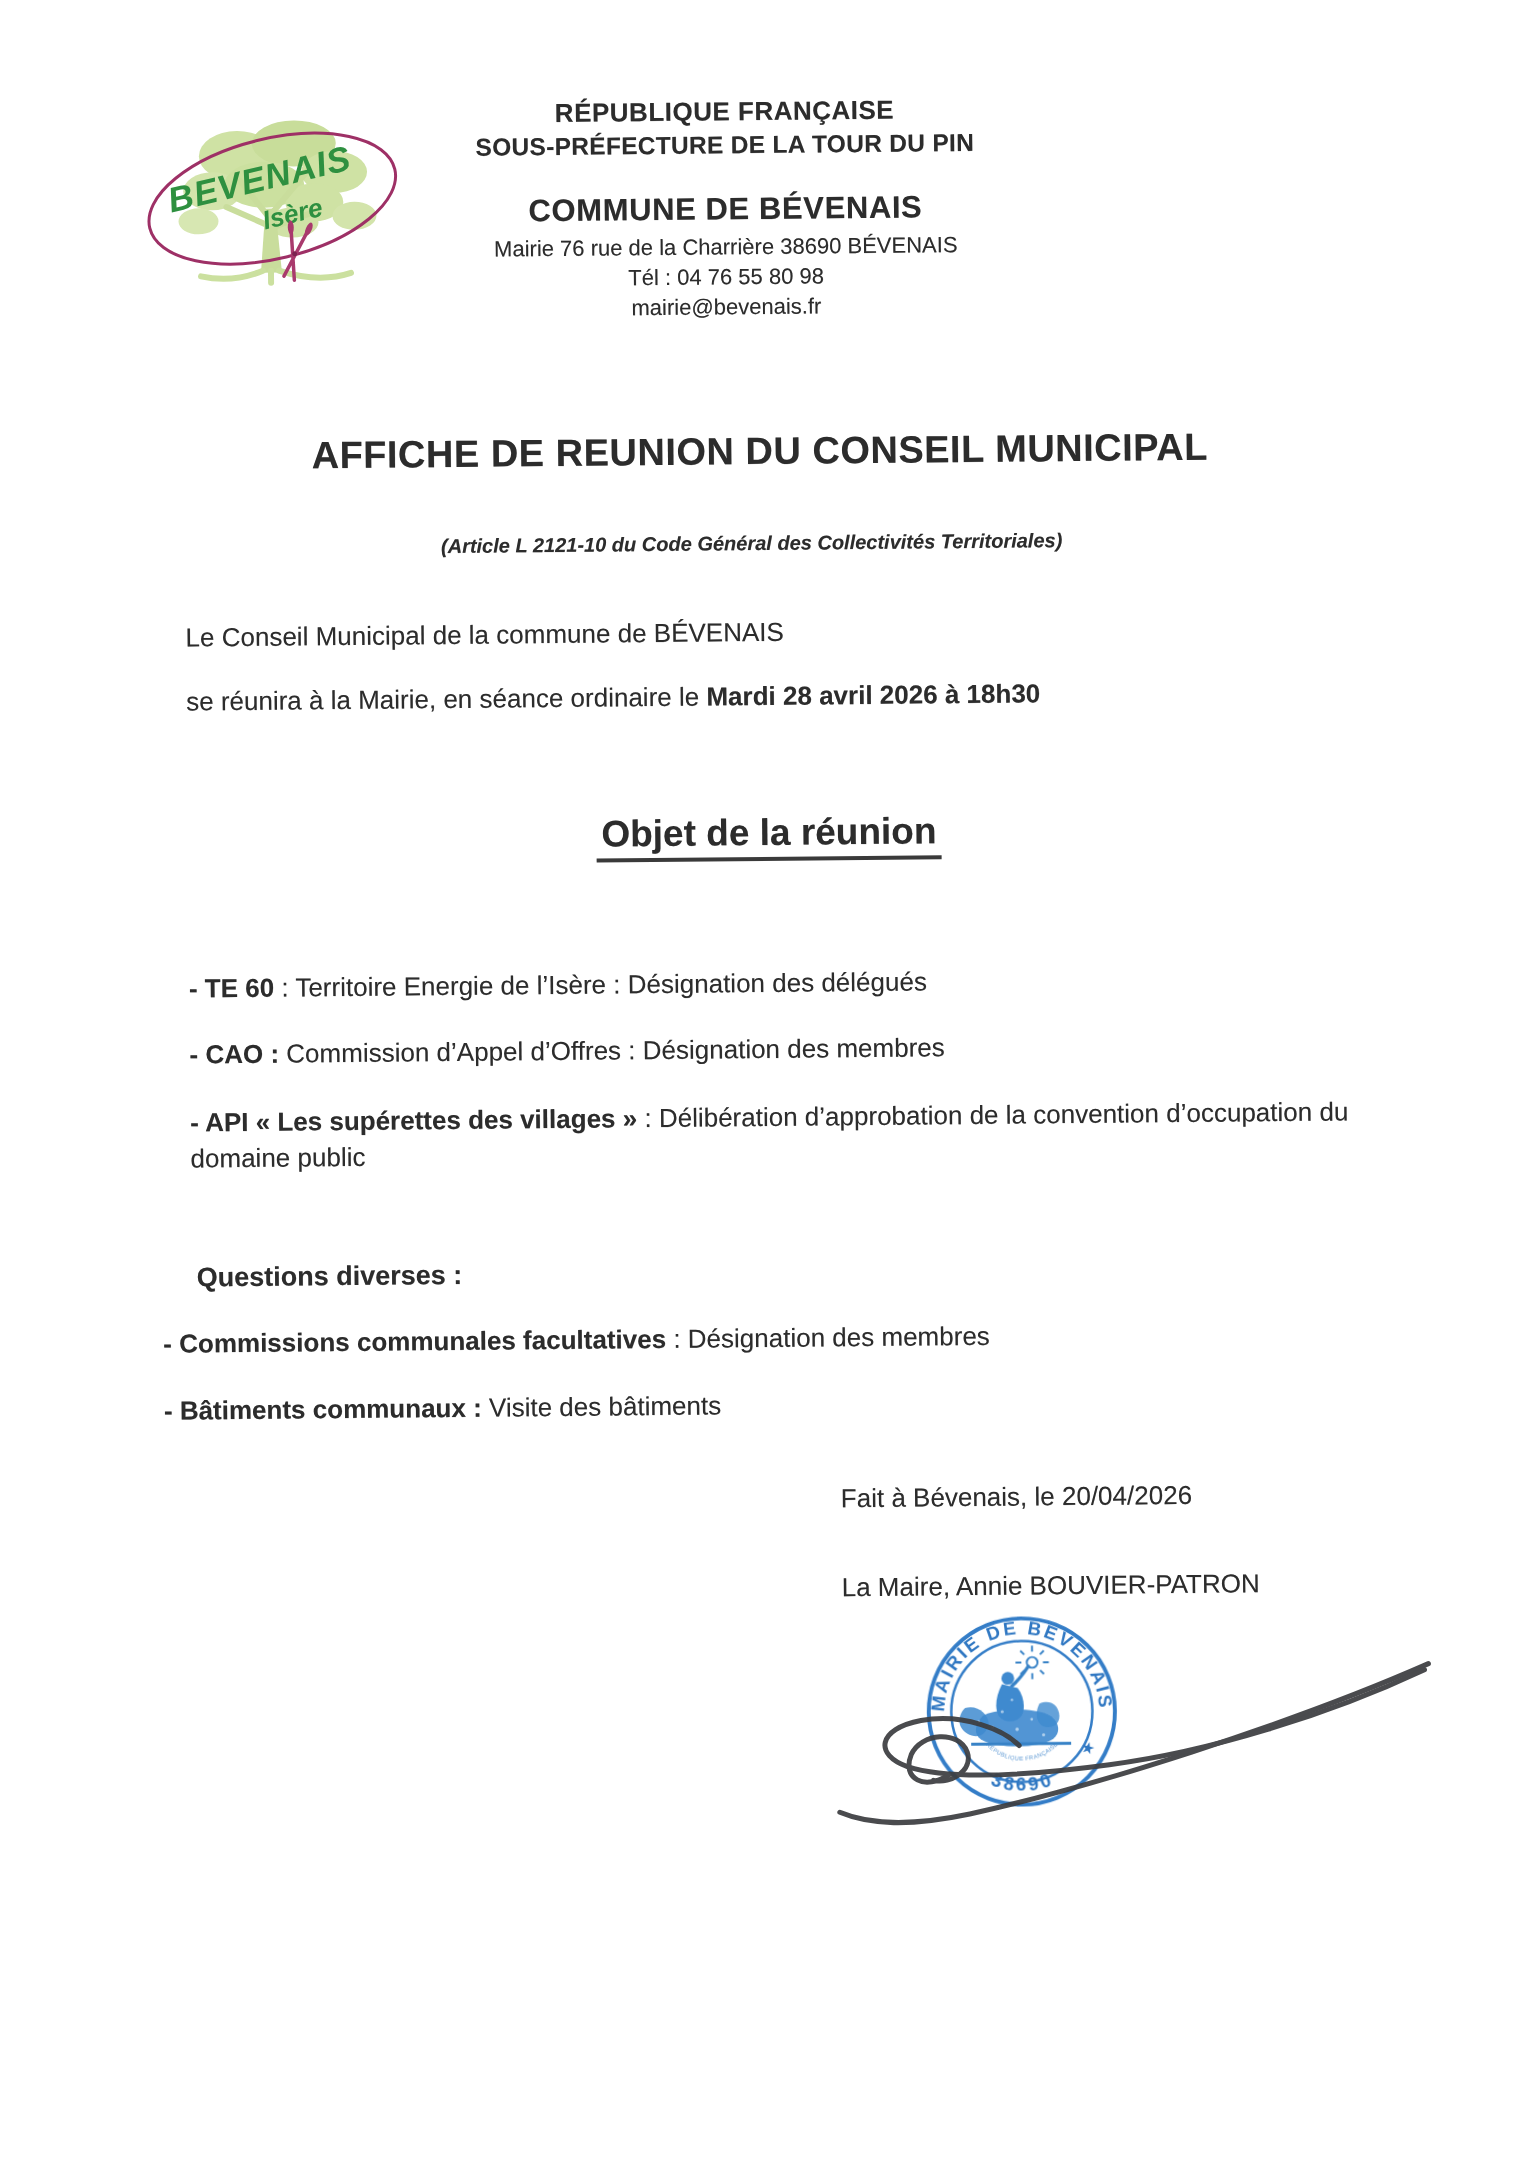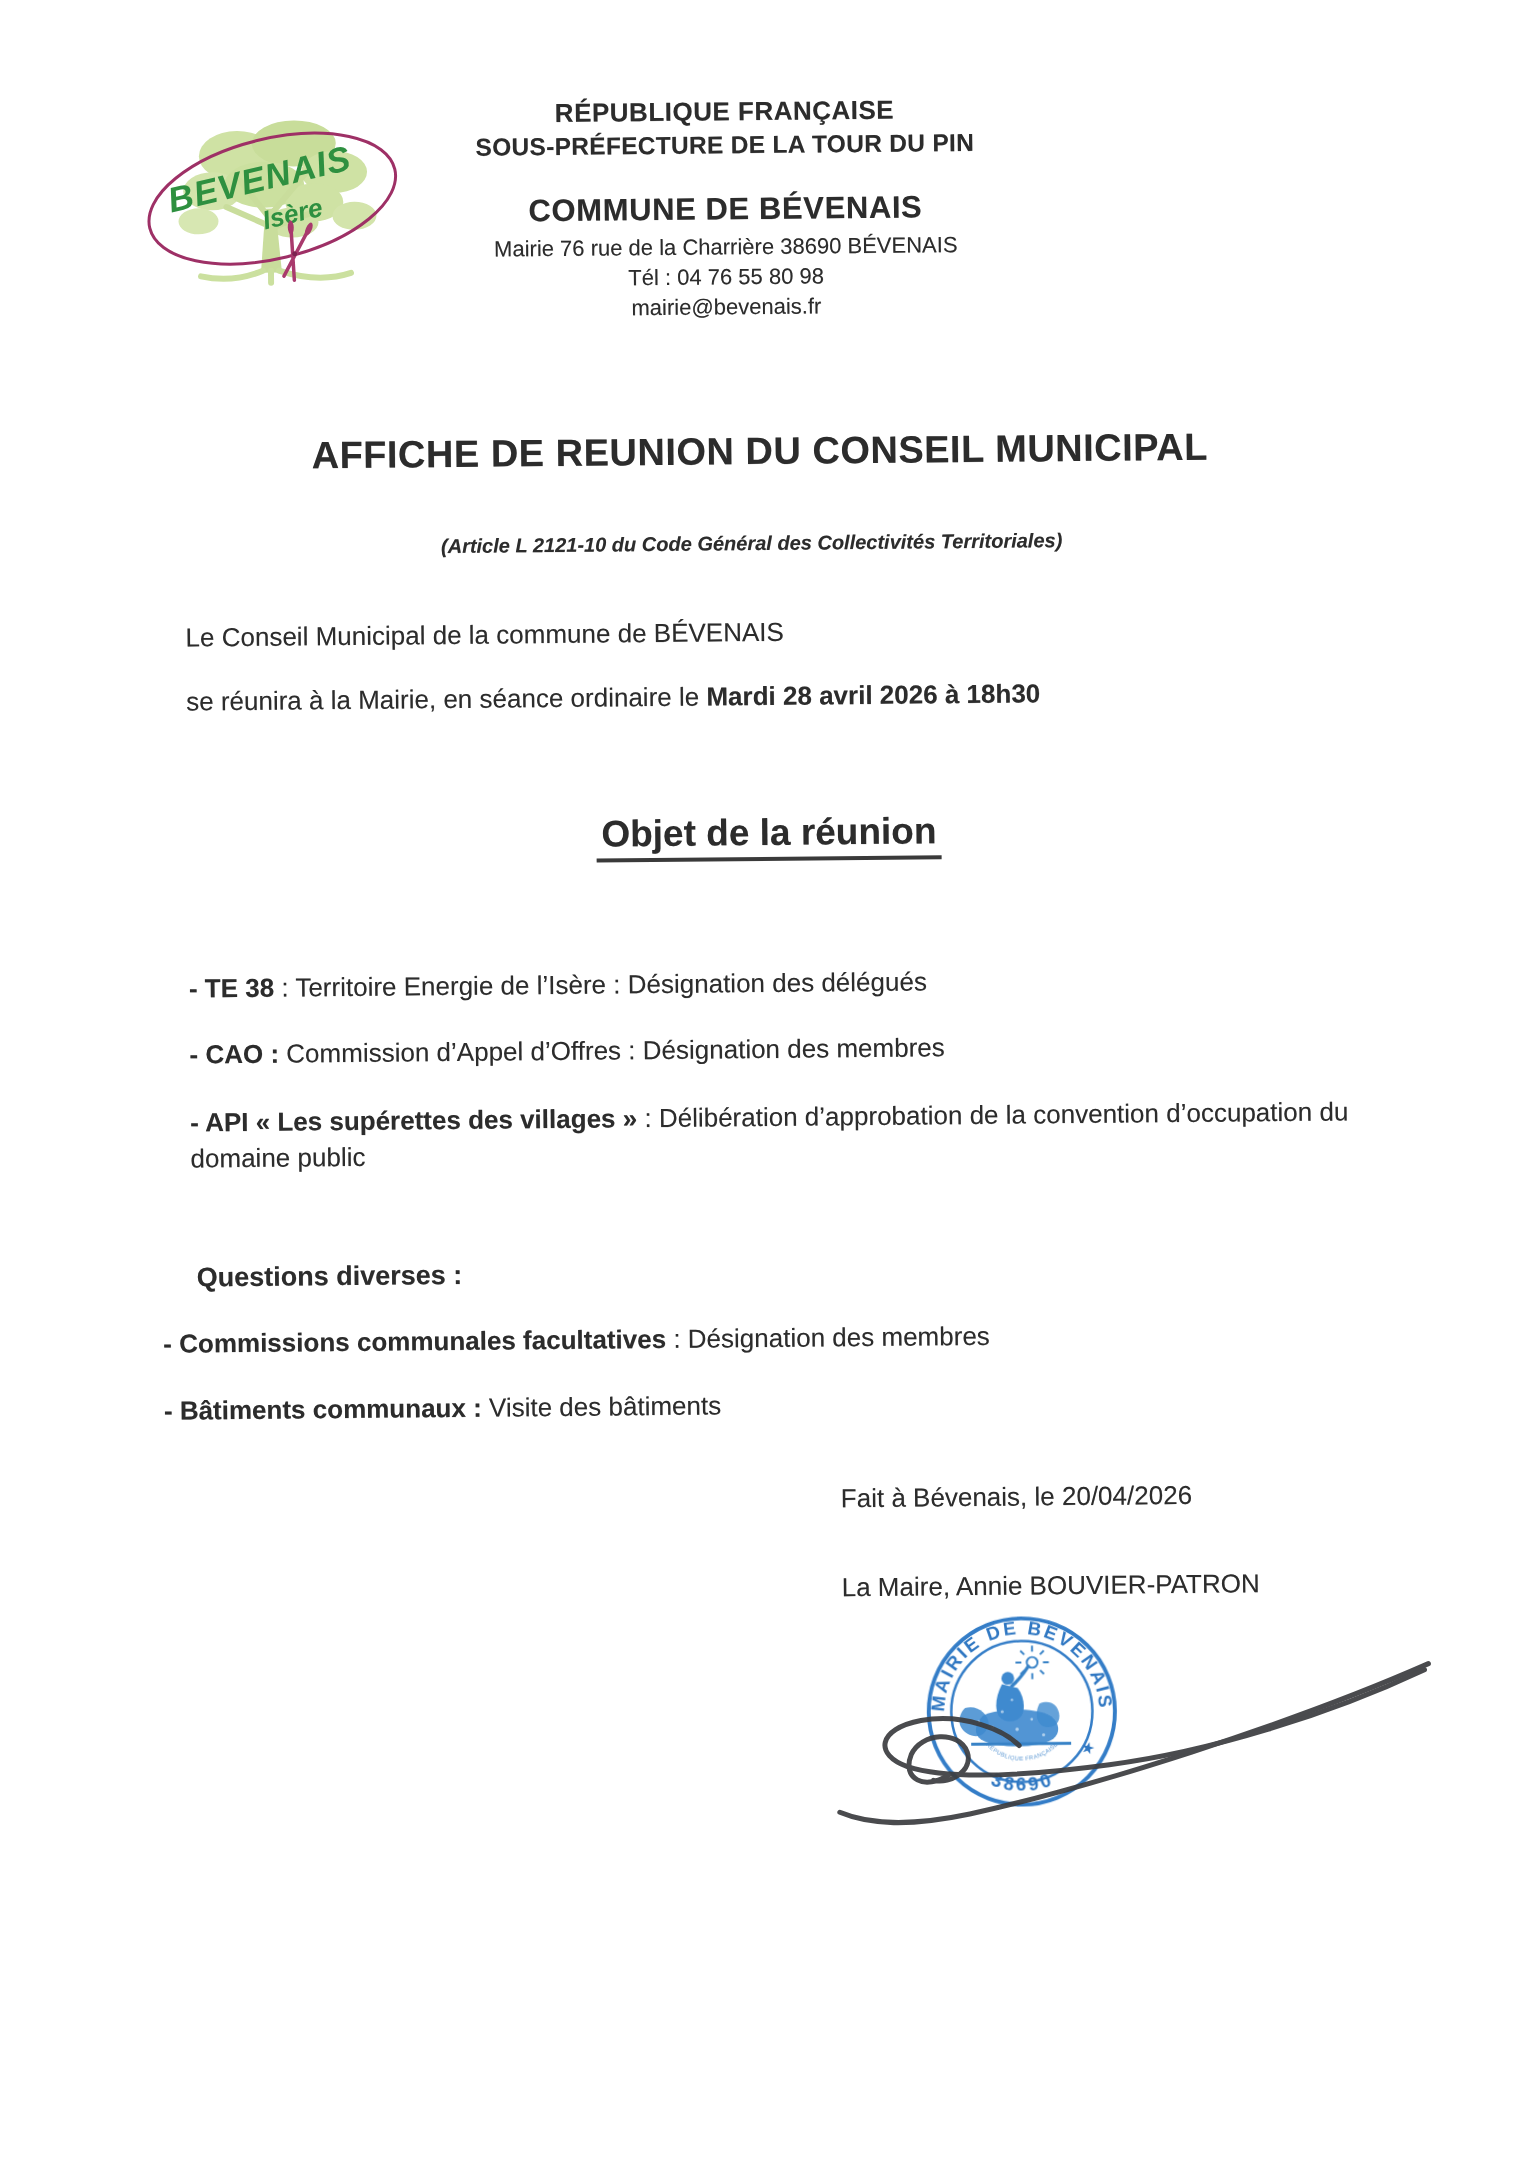--- a/index.html
+++ b/index.html
@@ -85,21 +85,21 @@
 
     <div class="abs center subtitle txt" style="left:0;top:532px;width:1512px;">(Article L 2121-10 du Code Général des Collectivités Territoriales)</div>
 
     <div class="abs body-text txt" style="left:189px;top:617px;">Le Conseil Municipal de la commune de BÉVENAIS</div>
     <div class="abs body-text txt" style="left:189px;top:681px;"><span>se réunira à la Mairie, en séance ordinaire le </span><span class="b">Mardi 28 avril 2026 à 18h30</span></div>
 
     <div class="abs center objet txt" style="left:8px;top:812px;width:1525px;">
       <span>Objet de la réunion</span>
     </div>
 
-    <div class="abs body-text txt" style="left:189px;top:968px;"><span class="b">- TE 38</span><span> : Territoire Energie de l’Isère : Désignation des délégués</span></div>
+    <div class="abs body-text txt" style="left:189px;top:968px;"><span class="b">- TE 60</span><span> : Territoire Energie de l’Isère : Désignation des délégués</span></div>
     <div class="abs body-text txt" style="left:189px;top:1034px;"><span class="b">- CAO :</span><span> Commission d’Appel d’Offres : Désignation des membres</span></div>
     <div class="abs body-text txt item3" style="left:189px;top:1100px;"><span class="b">- API « Les supérettes des villages »</span><span> : Délibération d’approbation de la convention d’occupation du domaine public</span></div>
 
     <div class="abs qhead txt" style="left:194px;top:1257px;">Questions diverses :</div>
     <div class="abs body-text txt" style="left:160px;top:1323px;"><span class="b">- Commissions communales facultatives</span><span> : Désignation des membres</span></div>
     <div class="abs body-text txt" style="left:160px;top:1390px;"><span class="b">- Bâtiments communaux :</span><span> Visite des bâtiments</span></div>
 
     <div class="abs body-text txt" style="left:836px;top:1484px;">Fait à Bévenais, le 20/04/2026</div>
     <div class="abs body-text txt" style="left:836px;top:1573px;">La Maire, Annie BOUVIER-PATRON</div>
 

